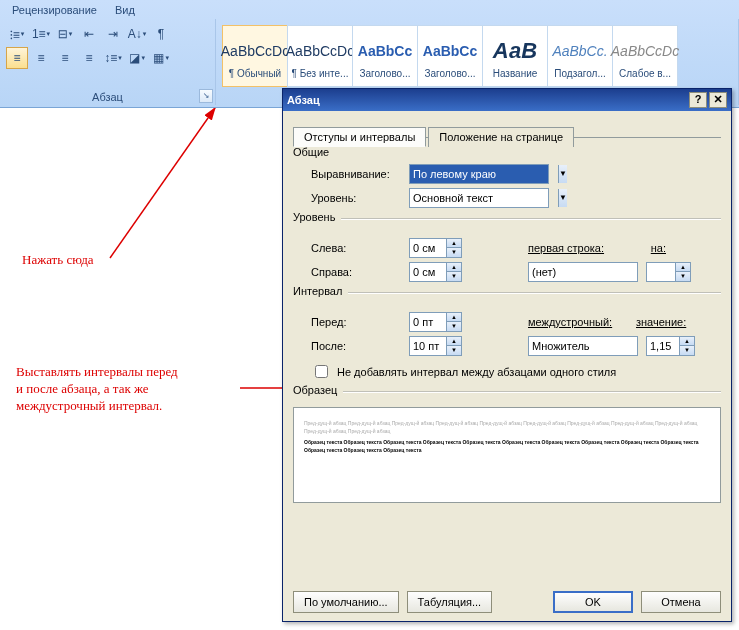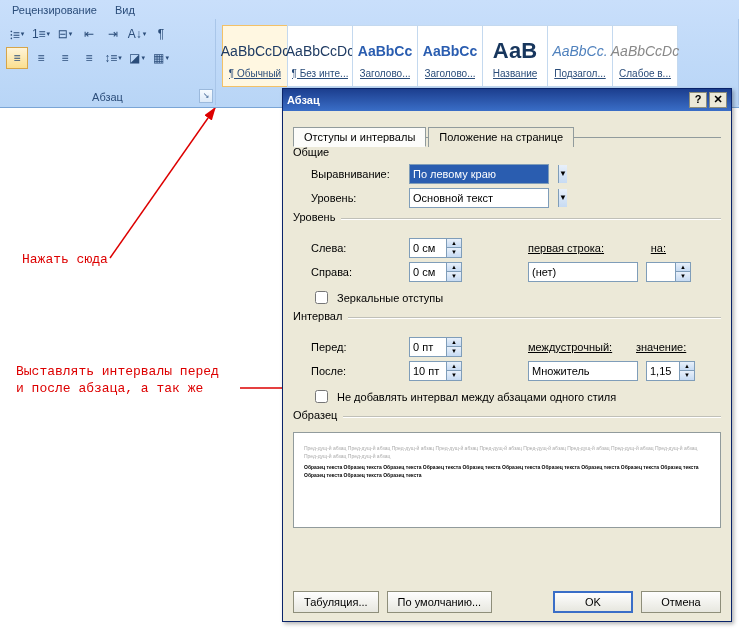--- a/index.html
+++ b/index.html
@@ -105,45 +105,44 @@
     border-color:#f2c168;
     background:#fff7e1;
   }
   .style-sample {
     font-size: 14px;
     color:#1f3b63;
     height: 34px;
     display:flex; align-items:center;
   }
   .style-sample.blue { color:#2a5db0; font-weight:bold;}
-  .style-sample.darkblue { color:#17365d; font-weight:bold; font-size:22px;}
+  .style-sample.darkblue { color:#17365d; font-weight:bold; font-size:22px;font-style:italic;}
   .style-sample.italic { color:#4f81bd; font-style:italic;}
   .style-sample.gray { color:#888; font-style:italic;}
   .style-name {
     font-size: 10px;
     color:#2b4d7a;
     white-space: nowrap;
     overflow:hidden;
     text-overflow:ellipsis;
     max-width:62px;
-    text-decoration:underline;
   }
 
   
   .doc-area {
     background:#fff;
     height: 522px;
     position:relative;
   }
 
   
   .annot {
     position:absolute;
     color:#d00;
-    font-family: Liberation Mono, monospace;
+    font-family: Liberation Serif, serif;
     font-size: 13px;
   }
   .arrow-svg { position:absolute; pointer-events:none;}
 
   
   .dialog {
     position:absolute;
     left: 282px;
     top: 88px;
     width: 450px;
@@ -409,20 +408,21 @@
     <line x1="110" y1="150" x2="215" y2="0" stroke="#d00" stroke-width="1.5" marker-end="url(#ah)"></line>
 
     <line x1="240" y1="280" x2="295" y2="280" stroke="#d00" stroke-width="1.5" marker-end="url(#ah)"></line>
   </svg>
 
   <div class="annot" style="left:22px; top:144px;">Нажать сюда</div>
 
   <div class="annot" style="left:16px; top:256px; line-height:1.3;">
     <div>Выставлять интервалы перед</div>
     <div>и после абзаца, а так же</div>
+    <div>междустрочный интервал.</div>
   </div>
 </div>
 
 <div class="redbox" style="left:290px; top:342px; width:436px; height:78px;"></div>
 
 <div class="dialog">
   <div class="titlebar">
     <span>Абзац</span>
     <span class="spacer"></span>
     <div class="title-btn">?</div>
@@ -488,24 +488,20 @@
             <div class="arrow">▼</div>
           </div>
           <div class="spinner">
             <input style="width: 28px;" value="">
             <div class="spin-btns">
                 <div>▲</div>
                 <div>▼</div>
               </div>
           </div>
         </div>
-        <div class="chk">
-          <input type="checkbox" style="">
-          <span>Зеркальные отступы</span>
-        </div>
       </div>
     </div>
 
     <div class="fieldset">
       <div class="hr">
           <span>Интервал</span>
         </div>
       <div class="fs-body" style="padding-top:8px">
         <div class="row">
           <span class="lbl">Перед:</span>
@@ -556,19 +552,19 @@
       <div style="height:8px"></div>
       <div class="preview">
         <div>Пред-дущ-й абзац Пред-дущ-й абзац Пред-дущ-й абзац Пред-дущ-й абзац Пред-дущ-й абзац Пред-дущ-й абзац Пред-дущ-й абзац Пред-дущ-й абзац Пред-дущ-й абзац Пред-дущ-й абзац Пред-дущ-й абзац</div>
         <div style="height:4px"></div>
         <div class="dark">Образец текста Образец текста Образец текста Образец текста Образец текста Образец текста Образец текста Образец текста Образец текста Образец текста Образец текста Образец текста Образец текста</div>
       </div>
     </div>
   </div>
 
   <div class="dlg-buttons">
+    <button class="btn">По умолчанию...</button>
     <button class="btn">Табуляция...</button>
-    <button class="btn">По умолчанию...</button>
     <span class="spacer"></span>
     <button class="btn default">OK</button>
     <button class="btn">Отмена</button>
   </div>
 </div>
 
 </body></html>

